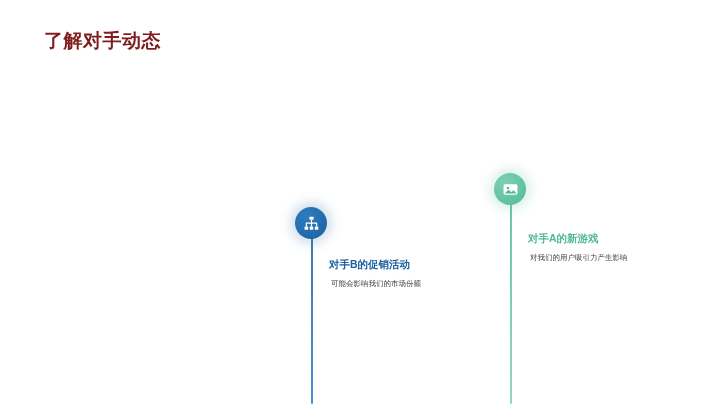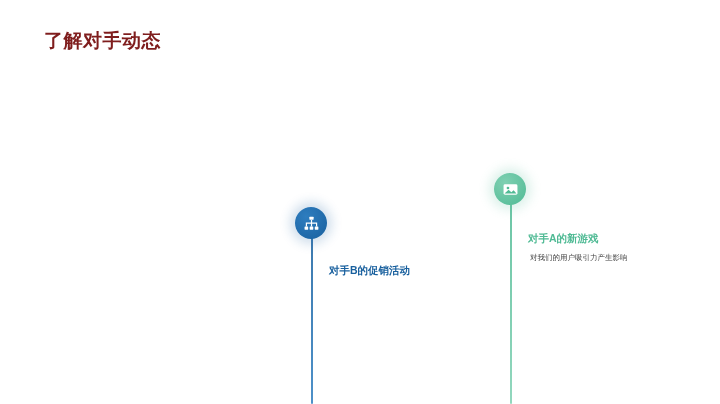--- a/index.html
+++ b/index.html
@@ -118,22 +118,23 @@
           <span>
             <svg viewBox="0 0 24 24" fill="none" stroke="#ffffff" stroke-width="1.7">
               <rect x="9" y="2.5" width="6" height="4.2" rx="0.6" fill="#ffffff" stroke="none"></rect>
               <rect x="2.2" y="16.4" width="5.1" height="4.4" rx="0.6" fill="#ffffff" stroke="none"></rect>
               <rect x="9.4" y="16.4" width="5.1" height="4.4" rx="0.6" fill="#ffffff" stroke="none"></rect>
               <rect x="16.6" y="16.4" width="5.1" height="4.4" rx="0.6" fill="#ffffff" stroke="none"></rect>
               <path d="M12 6.9 V11.6 M4.8 16.2 V11.6 H19.2 V16.2 M12 11.6 V16.2"></path>
             </svg>
           </span>
         </div>
-        <div class="content" style="top: 264px;">
+        <div class="content" style="top: 258px;">
           <p class="m-title" style="color: rgb(25, 96, 158);">对手B的促销活动</p>
+          <p class="m-desc">可能会影响我们的市场份额</p>
         </div>
       </div>
       <div class="milestone" style="left: 510px;">
         <div class="stem" style="top: 189px; height: 215px; background: linear-gradient(rgb(79, 186, 148), rgb(127, 208, 178)); opacity: 0.85;"></div>
         <div class="node" style="top: 173px; background: radial-gradient(circle at 35% 30%, rgb(127, 208, 178), rgb(79, 186, 148)); box-shadow: rgba(79, 186, 148, 0.2) 0px 0px 11px 5px;">
           <span>
             <svg viewBox="0 0 24 24" fill="none">
               <rect x="2.2" y="4.6" width="19.6" height="14.8" rx="2.1" fill="#ffffff"></rect>
               <circle cx="8.4" cy="9.9" r="1.9" fill="#4FBA94"></circle>
               <path d="M3.6 17.6 L9.3 12.2 L13.2 15.8 L16.4 12.9 L20.4 17.6 Z" fill="#4FBA94"></path>

